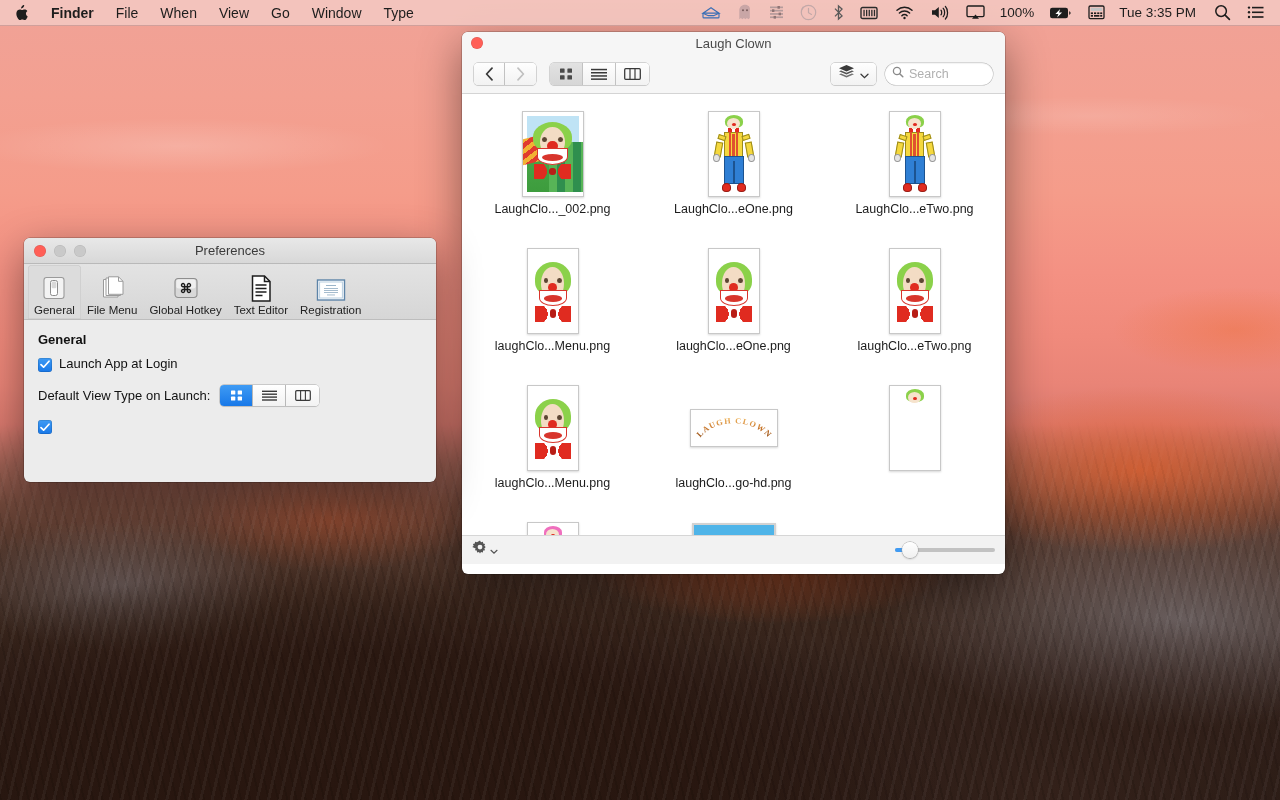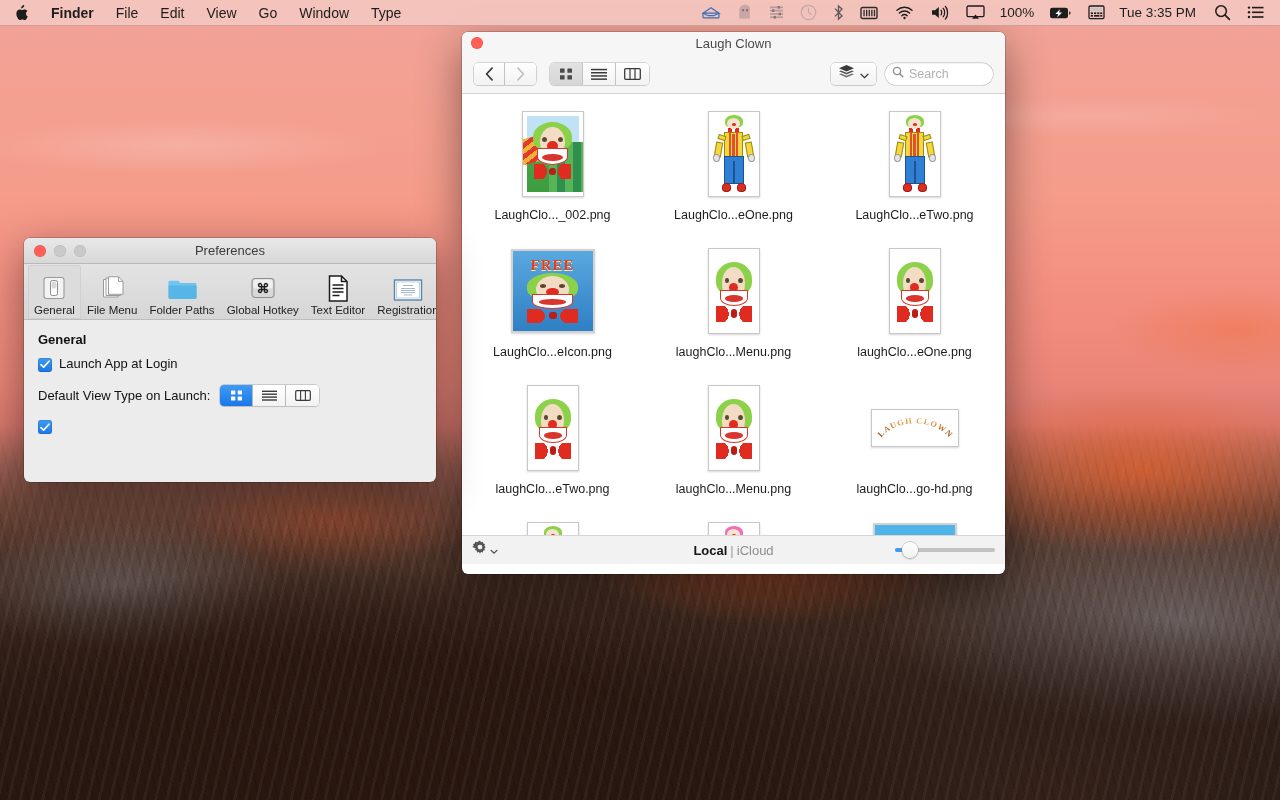--- a/index.html
+++ b/index.html
@@ -142,21 +142,21 @@
     padding: 0 7px; border-radius: 11px; background: #fff;
     box-shadow: 0 0 0 .5px #b7b7b7, inset 0 1px 1px rgba(0,0,0,.05); }
   .searchbox span { font-size: 12.5px; color: #b0b0b0; }
 
   #fd-content { position: relative; height: 441px; overflow: hidden; background: #fff; padding: 8px 0 0 0; }
   .grid { display: grid; grid-template-columns: repeat(3, 1fr); }
   .cell { display: flex; flex-direction: column; align-items: center; justify-content: flex-start;
     height: 137px; padding-top: 4px; }
   .thumbwrap { height: 96px; display: flex; align-items: center; justify-content: center; }
   .thumb { background: #fff; border: 1px solid #c8c8c8; box-shadow: 0 1px 2px rgba(0,0,0,.16); overflow: hidden; position: relative; }
-  .fname { font-size: 12.5px; color: #1c1c1c; margin-top: 6px; white-space: nowrap; }
+  .fname { font-size: 12.5px; color: #1c1c1c; white-space: nowrap; }
 
   #fd-statusbar { height: 29px; display: flex; align-items: center; padding: 0 10px;
     background: #f2f2f2; border-top: 1px solid #d6d6d6; position: relative; }
   .gearbtn { display: inline-flex; align-items: center; gap: 2px; }
   .sb-center { position: absolute; left: 0; right: 0; text-align: center; font-size: 13px; pointer-events: none; }
   .sb-center b { color: #161616; }
   .sb-center i { font-style: normal; color: #9a9a9a; padding: 0 3px; }
   .sb-center s { text-decoration: none; color: #8d8d8d; }
   .slider { margin-left: auto; width: 100px; height: 16px; position: relative; display: flex; align-items: center; z-index:2; }
   .slider .track { position: absolute; left: 0; right: 0; height: 4px; border-radius: 2px; background: #c2c2c2; }
@@ -174,21 +174,21 @@
 
 <div id="menubar">
   <div class="mb-left">
     <div class="mb-apple">
       <svg width="14" height="16" viewBox="0 0 14 16">
           <path fill="#1d1d1d" d="M9.4 2.3c.5-.6.9-1.5.8-2.3-.8 0-1.7.5-2.3 1.2-.5.6-.9 1.5-.8 2.3.9.1 1.8-.5 2.3-1.2zM11.9 8.6c0-1.8 1.5-2.7 1.5-2.7-.8-1.2-2.1-1.3-2.6-1.4-1.1-.1-2.1.6-2.7.6-.6 0-1.4-.6-2.3-.6-1.2 0-2.3.7-2.9 1.8-1.2 2.1-.3 5.3.9 7 .6.9 1.3 1.8 2.2 1.8.9 0 1.2-.6 2.3-.6 1.1 0 1.4.6 2.3.6.9 0 1.5-.8 2.1-1.7.7-1 .9-1.9 1-2-.1 0-1.8-.7-1.8-2.8z"></path>
         </svg>
     </div>
     <div class="mb-item bold">Finder</div>
     <div class="mb-item">File</div>
-    <div class="mb-item">Edit</div>
+    <div class="mb-item">When</div>
     <div class="mb-item">View</div>
     <div class="mb-item">Go</div>
     <div class="mb-item">Window</div>
     <div class="mb-item">Type</div>
   </div>
 
   <div class="mb-right">
     <div class="mb-ico">
       <svg width="20" height="16" viewBox="0 0 22 18">
           <path fill="none" stroke="#3b6fb5" stroke-width="1.3" d="M11 3 2 9.2h18zM2 9.2v4.2c0 .6.5 1.1 1.1 1.1h15.8c.6 0 1.1-.5 1.1-1.1V9.2"></path>
@@ -470,41 +470,20 @@
               <div style="position:absolute;left:30%;top:52%;width:40%;height:34%;background:#2f7fd4;border:1px solid #1c5390;"></div>
               <div style="position:absolute;left:48%;top:58%;width:4%;height:28%;background:#1c5390;"></div>
               <div style="position:absolute;left:26%;top:85%;width:18%;height:10%;border-radius:50% 50% 45% 45%;background:#e02b20;border:1px solid #9a1c14;"></div>
               <div style="position:absolute;right:26%;top:85%;width:18%;height:10%;border-radius:50% 50% 45% 45%;background:#e02b20;border:1px solid #9a1c14;"></div>
             </div>
           </div>
         </div>
         <div class="fname">LaughClo...eTwo.png</div>
       </div>
 
-      <div class="cell">
-        <div class="thumbwrap">
-          <div class="thumb" style="width:84px;height:84px;border:2px solid #d2d2d2;">
-            <div class="art" style="background:linear-gradient(180deg,#5aa8e0,#2f7fc4);">
-              <div style="position:absolute;left:0;right:0;top:7%;text-align:center;font-family:'Liberation Serif',serif;font-weight:bold;font-size:15px;color:#e0401f;letter-spacing:1px;text-shadow:0 1px 0 #fff2a8;">FREE</div>
-              <div style="position:absolute;left:18%;top:27%;width:64%;height:34%;border-radius:50% 50% 40% 40%;background:#8bd14a;"></div>
-              <div style="position:absolute;left:29%;top:31%;width:42%;height:34%;border-radius:50%;background:#f3dcc4;"></div>
-              <div style="position:absolute;left:34%;top:41%;width:8%;height:5%;border-radius:50%;background:#5c4632;"></div>
-              <div style="position:absolute;left:58%;top:41%;width:8%;height:5%;border-radius:50%;background:#5c4632;"></div>
-              <div style="position:absolute;left:42%;top:46%;width:16%;height:10%;border-radius:50%;background:#e02b20;"></div>
-              <div style="position:absolute;left:24%;top:54%;width:52%;height:18%;border-radius:0 0 50% 50%;background:#fff;border:1.5px solid #d8352c;"></div>
-              <div style="position:absolute;left:33%;top:60%;width:34%;height:7%;border-radius:50%;background:#d8352c;"></div>
-              <div style="position:absolute;left:18%;top:72%;width:64%;height:18%;background:
-                 radial-gradient(ellipse 50% 100% at 0% 50%, #e02b20 70%, transparent 71%),
-                 radial-gradient(ellipse 50% 100% at 100% 50%, #e02b20 70%, transparent 71%);"></div>
-              <div style="position:absolute;left:45%;top:76%;width:10%;height:9%;border-radius:3px;background:#b81d16;"></div>
-            </div>
-          </div>
-        </div>
-        <div class="fname">LaughClo...eIcon.png</div>
-      </div>
 
       <div class="cell">
         <div class="thumbwrap">
           <div class="thumb" style="width:52px;height:86px;">
             <div class="art" style="background:#fff;">
               <div style="position:absolute;left:14%;top:16%;width:72%;height:40%;border-radius:50% 50% 42% 42%;background:#8bd14a;"></div>
               <div style="position:absolute;left:27%;top:21%;width:46%;height:40%;border-radius:50%;background:#f3dcc4;"></div>
               <div style="position:absolute;left:32%;top:34%;width:9%;height:6%;border-radius:50%;background:#5c4632;"></div>
               <div style="position:absolute;left:59%;top:34%;width:9%;height:6%;border-radius:50%;background:#5c4632;"></div>
               <div style="position:absolute;left:41%;top:40%;width:18%;height:11%;border-radius:50%;background:#e02b20;"></div>
@@ -657,23 +636,20 @@
             <circle cx="8" cy="7.1" r="2.4" fill="#f2f2f2"></circle>
           </svg>
       </span>
       <span>
         <svg width="8" height="6" viewBox="0 0 8 6">
             <path d="M1 1.3 4 4.2 7 1.3" fill="none" stroke="#555" stroke-width="1.2" stroke-linecap="round"></path>
           </svg>
       </span>
     </div>
 
-    <div class="sb-center">
-      <b>Local</b><i>|</i><s>iCloud</s>
-    </div>
 
     <div class="slider">
       <div class="track"></div>
       <div class="fill"></div>
       <div class="knob"></div>
     </div>
   </div>
 </div>
 
 <div class="win" id="prefs">
@@ -702,29 +678,20 @@
         <svg width="28" height="26" viewBox="0 0 28 26">
             <g fill="#fff" stroke="#9a9a9a" stroke-width="1">
               <path d="M5.5 3.5h10l4.5 4.5v13h-14.5z"></path>
               <path d="M8 2h10l4.5 4.5v13H8z"></path>
               <path d="M10.5.8h10l4.5 4.5v13h-14.5z"></path>
             </g>
             <path d="M20.5.8v4.5H25" fill="none" stroke="#9a9a9a" stroke-width="1"></path>
           </svg>
       </div>
       <div class="pt-lab">File Menu</div>
-    </div>
-    <div class="pt-item">
-      <div class="pt-ico">
-        <svg width="30" height="24" viewBox="0 0 30 24">
-            <path fill="#6ec4ef" d="M1.5 4.2c0-.8.6-1.4 1.4-1.4h8.3l2.2 2.3h14.7c.8 0 1.4.6 1.4 1.4v13c0 .8-.6 1.4-1.4 1.4H2.9c-.8 0-1.4-.6-1.4-1.4z"></path>
-            <path fill="#57b6e6" d="M1.5 7.6h28v11.9c0 .8-.6 1.4-1.4 1.4H2.9c-.8 0-1.4-.6-1.4-1.4z"></path>
-          </svg>
-      </div>
-      <div class="pt-lab">Folder Paths</div>
     </div>
     <div class="pt-item">
       <div class="pt-ico">
         <svg width="28" height="26" viewBox="0 0 28 26">
             <rect x="3" y="2.5" width="22" height="19" rx="3.2" fill="#d8d8d8" stroke="#8e8e8e" stroke-width="1.1"></rect>
             <rect x="4.3" y="3.6" width="19.4" height="9" rx="2.4" fill="#efefef"></rect>
             <text x="14" y="16.8" font-family="'Liberation Sans',sans-serif" font-size="13" font-weight="bold" text-anchor="middle" fill="#1d1d1d">⌘</text>
           </svg>
       </div>
       <div class="pt-lab">Global Hotkey</div>

